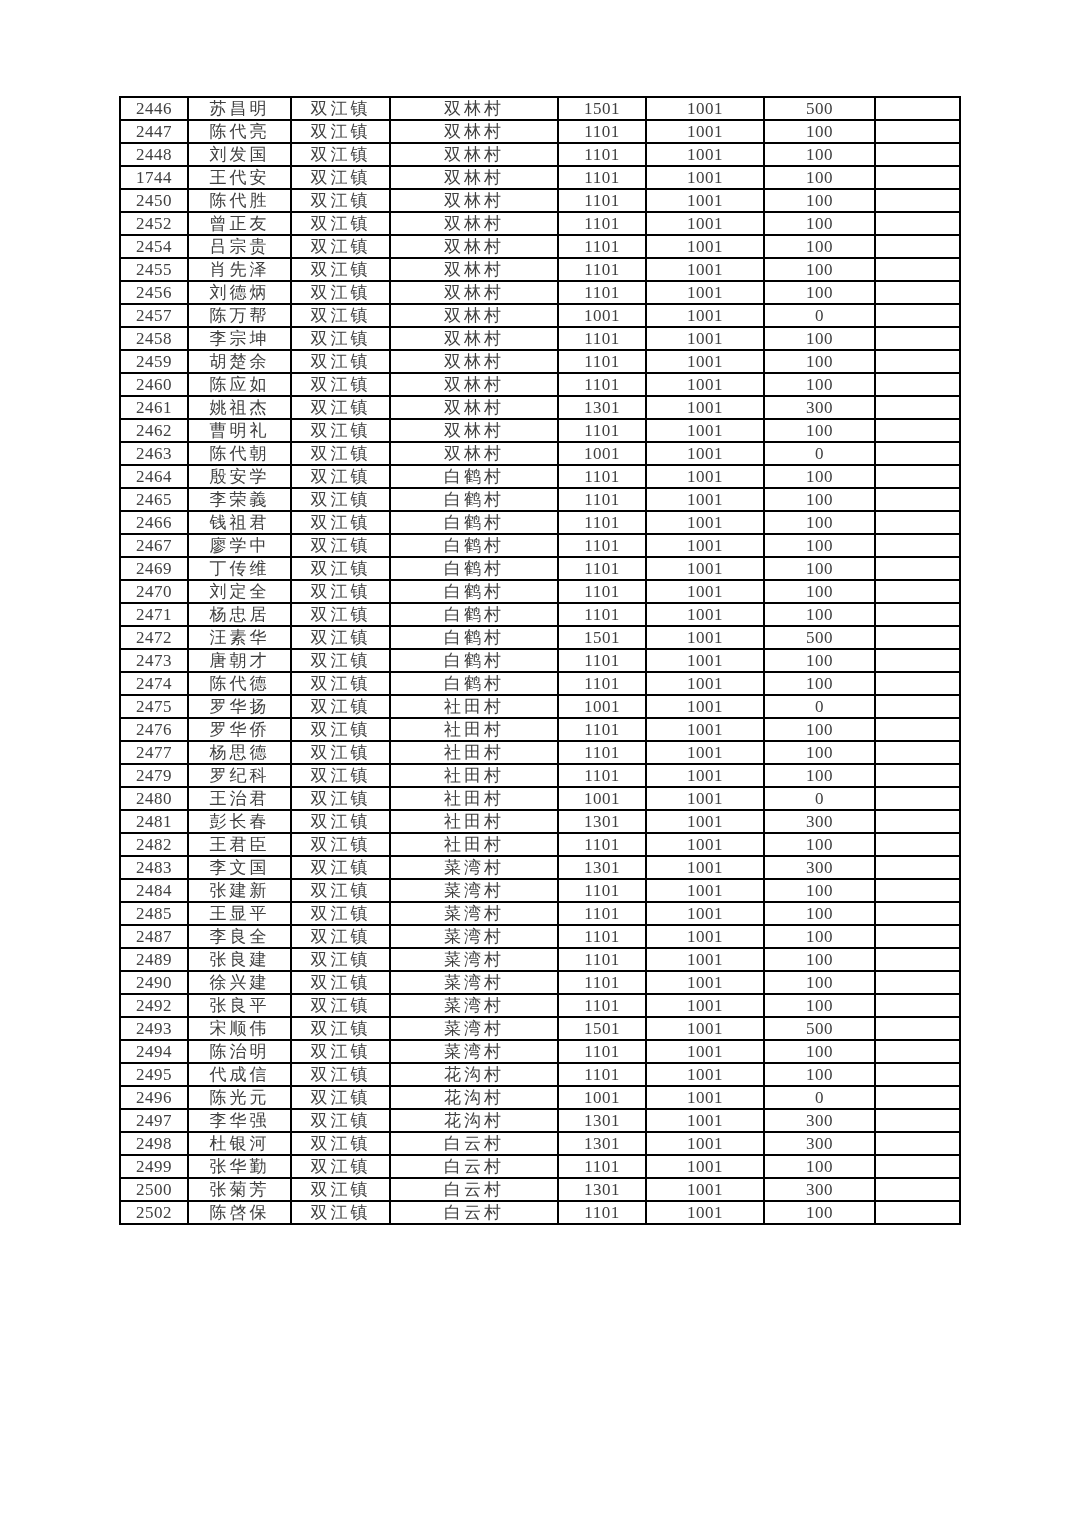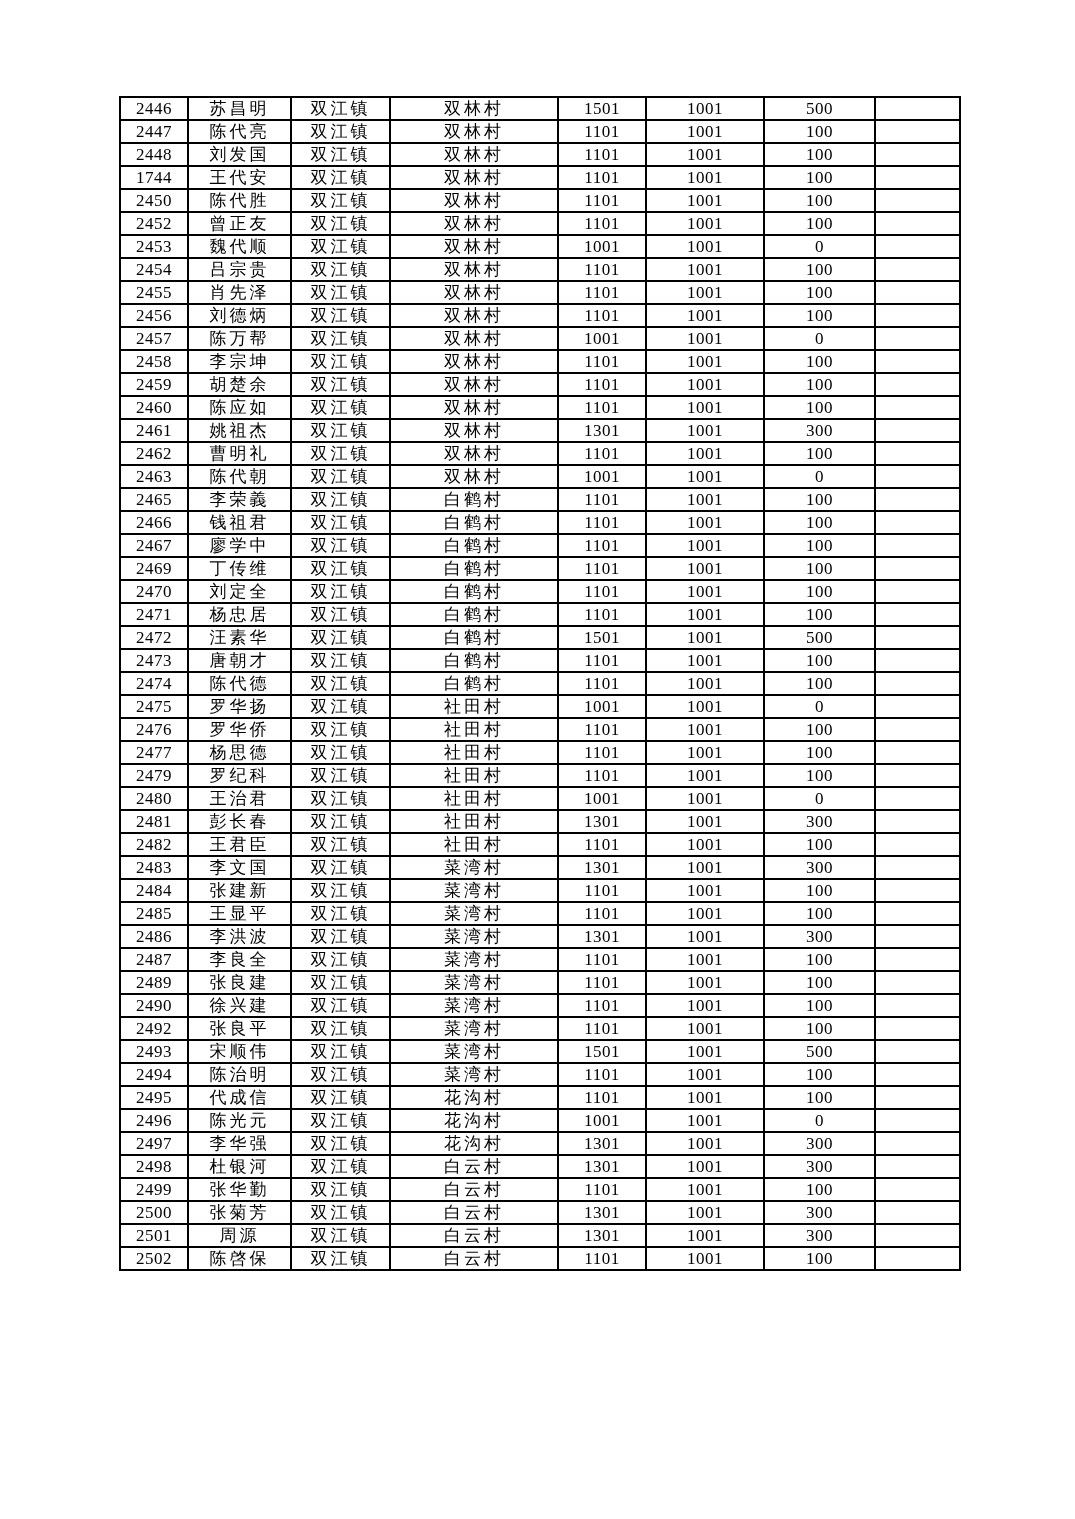--- a/index.html
+++ b/index.html
@@ -7,21 +7,21 @@
     padding: 0;
     background: #ffffff;
   }
   .page {
     position: relative;
     width: 1075px;
     height: 1519px;
     background: #ffffff;
     overflow: hidden;
     font-family: "Liberation Serif", "DejaVu Serif", serif;
-    color: #000000;
+    color: #404040;
   }
   table.roster {
     position: absolute;
     left: 119px;
     top: 96px;
     width: 840px;
     border-collapse: collapse;
     table-layout: fixed;
   }
   table.roster td {
@@ -112,30 +112,20 @@
           <td class="num">2452</td>
           <td class="cn">曾正友</td>
           <td class="cn">双江镇</td>
           <td class="cn">双林村</td>
           <td class="num">1101</td>
           <td class="num">1001</td>
           <td class="num">100</td>
           <td class="num"></td>
         </tr>
         <tr>
-          <td class="num">2453</td>
-          <td class="cn">魏代顺</td>
-          <td class="cn">双江镇</td>
-          <td class="cn">双林村</td>
-          <td class="num">1001</td>
-          <td class="num">1001</td>
-          <td class="num">0</td>
-          <td class="num"></td>
-        </tr>
-        <tr>
           <td class="num">2454</td>
           <td class="cn">吕宗贵</td>
           <td class="cn">双江镇</td>
           <td class="cn">双林村</td>
           <td class="num">1101</td>
           <td class="num">1001</td>
           <td class="num">100</td>
           <td class="num"></td>
         </tr>
         <tr>
@@ -222,20 +212,30 @@
           <td class="num">2463</td>
           <td class="cn">陈代朝</td>
           <td class="cn">双江镇</td>
           <td class="cn">双林村</td>
           <td class="num">1001</td>
           <td class="num">1001</td>
           <td class="num">0</td>
           <td class="num"></td>
         </tr>
         <tr>
+          <td class="num">2464</td>
+          <td class="cn">殷安学</td>
+          <td class="cn">双江镇</td>
+          <td class="cn">白鹤村</td>
+          <td class="num">1101</td>
+          <td class="num">1001</td>
+          <td class="num">100</td>
+          <td class="num"></td>
+        </tr>
+        <tr>
           <td class="num">2465</td>
           <td class="cn">李荣義</td>
           <td class="cn">双江镇</td>
           <td class="cn">白鹤村</td>
           <td class="num">1101</td>
           <td class="num">1001</td>
           <td class="num">100</td>
           <td class="num"></td>
         </tr>
         <tr>
@@ -412,30 +412,20 @@
           <td class="num">2485</td>
           <td class="cn">王显平</td>
           <td class="cn">双江镇</td>
           <td class="cn">菜湾村</td>
           <td class="num">1101</td>
           <td class="num">1001</td>
           <td class="num">100</td>
           <td class="num"></td>
         </tr>
         <tr>
-          <td class="num">2486</td>
-          <td class="cn">李洪波</td>
-          <td class="cn">双江镇</td>
-          <td class="cn">菜湾村</td>
-          <td class="num">1301</td>
-          <td class="num">1001</td>
-          <td class="num">300</td>
-          <td class="num"></td>
-        </tr>
-        <tr>
           <td class="num">2487</td>
           <td class="cn">李良全</td>
           <td class="cn">双江镇</td>
           <td class="cn">菜湾村</td>
           <td class="num">1101</td>
           <td class="num">1001</td>
           <td class="num">100</td>
           <td class="num"></td>
         </tr>
         <tr>
@@ -534,30 +524,20 @@
           <td class="cn">双江镇</td>
           <td class="cn">白云村</td>
           <td class="num">1101</td>
           <td class="num">1001</td>
           <td class="num">100</td>
           <td class="num"></td>
         </tr>
         <tr>
           <td class="num">2500</td>
           <td class="cn">张菊芳</td>
-          <td class="cn">双江镇</td>
-          <td class="cn">白云村</td>
-          <td class="num">1301</td>
-          <td class="num">1001</td>
-          <td class="num">300</td>
-          <td class="num"></td>
-        </tr>
-        <tr>
-          <td class="num">2501</td>
-          <td class="cn">周源</td>
           <td class="cn">双江镇</td>
           <td class="cn">白云村</td>
           <td class="num">1301</td>
           <td class="num">1001</td>
           <td class="num">300</td>
           <td class="num"></td>
         </tr>
         <tr>
           <td class="num">2502</td>
           <td class="cn">陈啓保</td>

